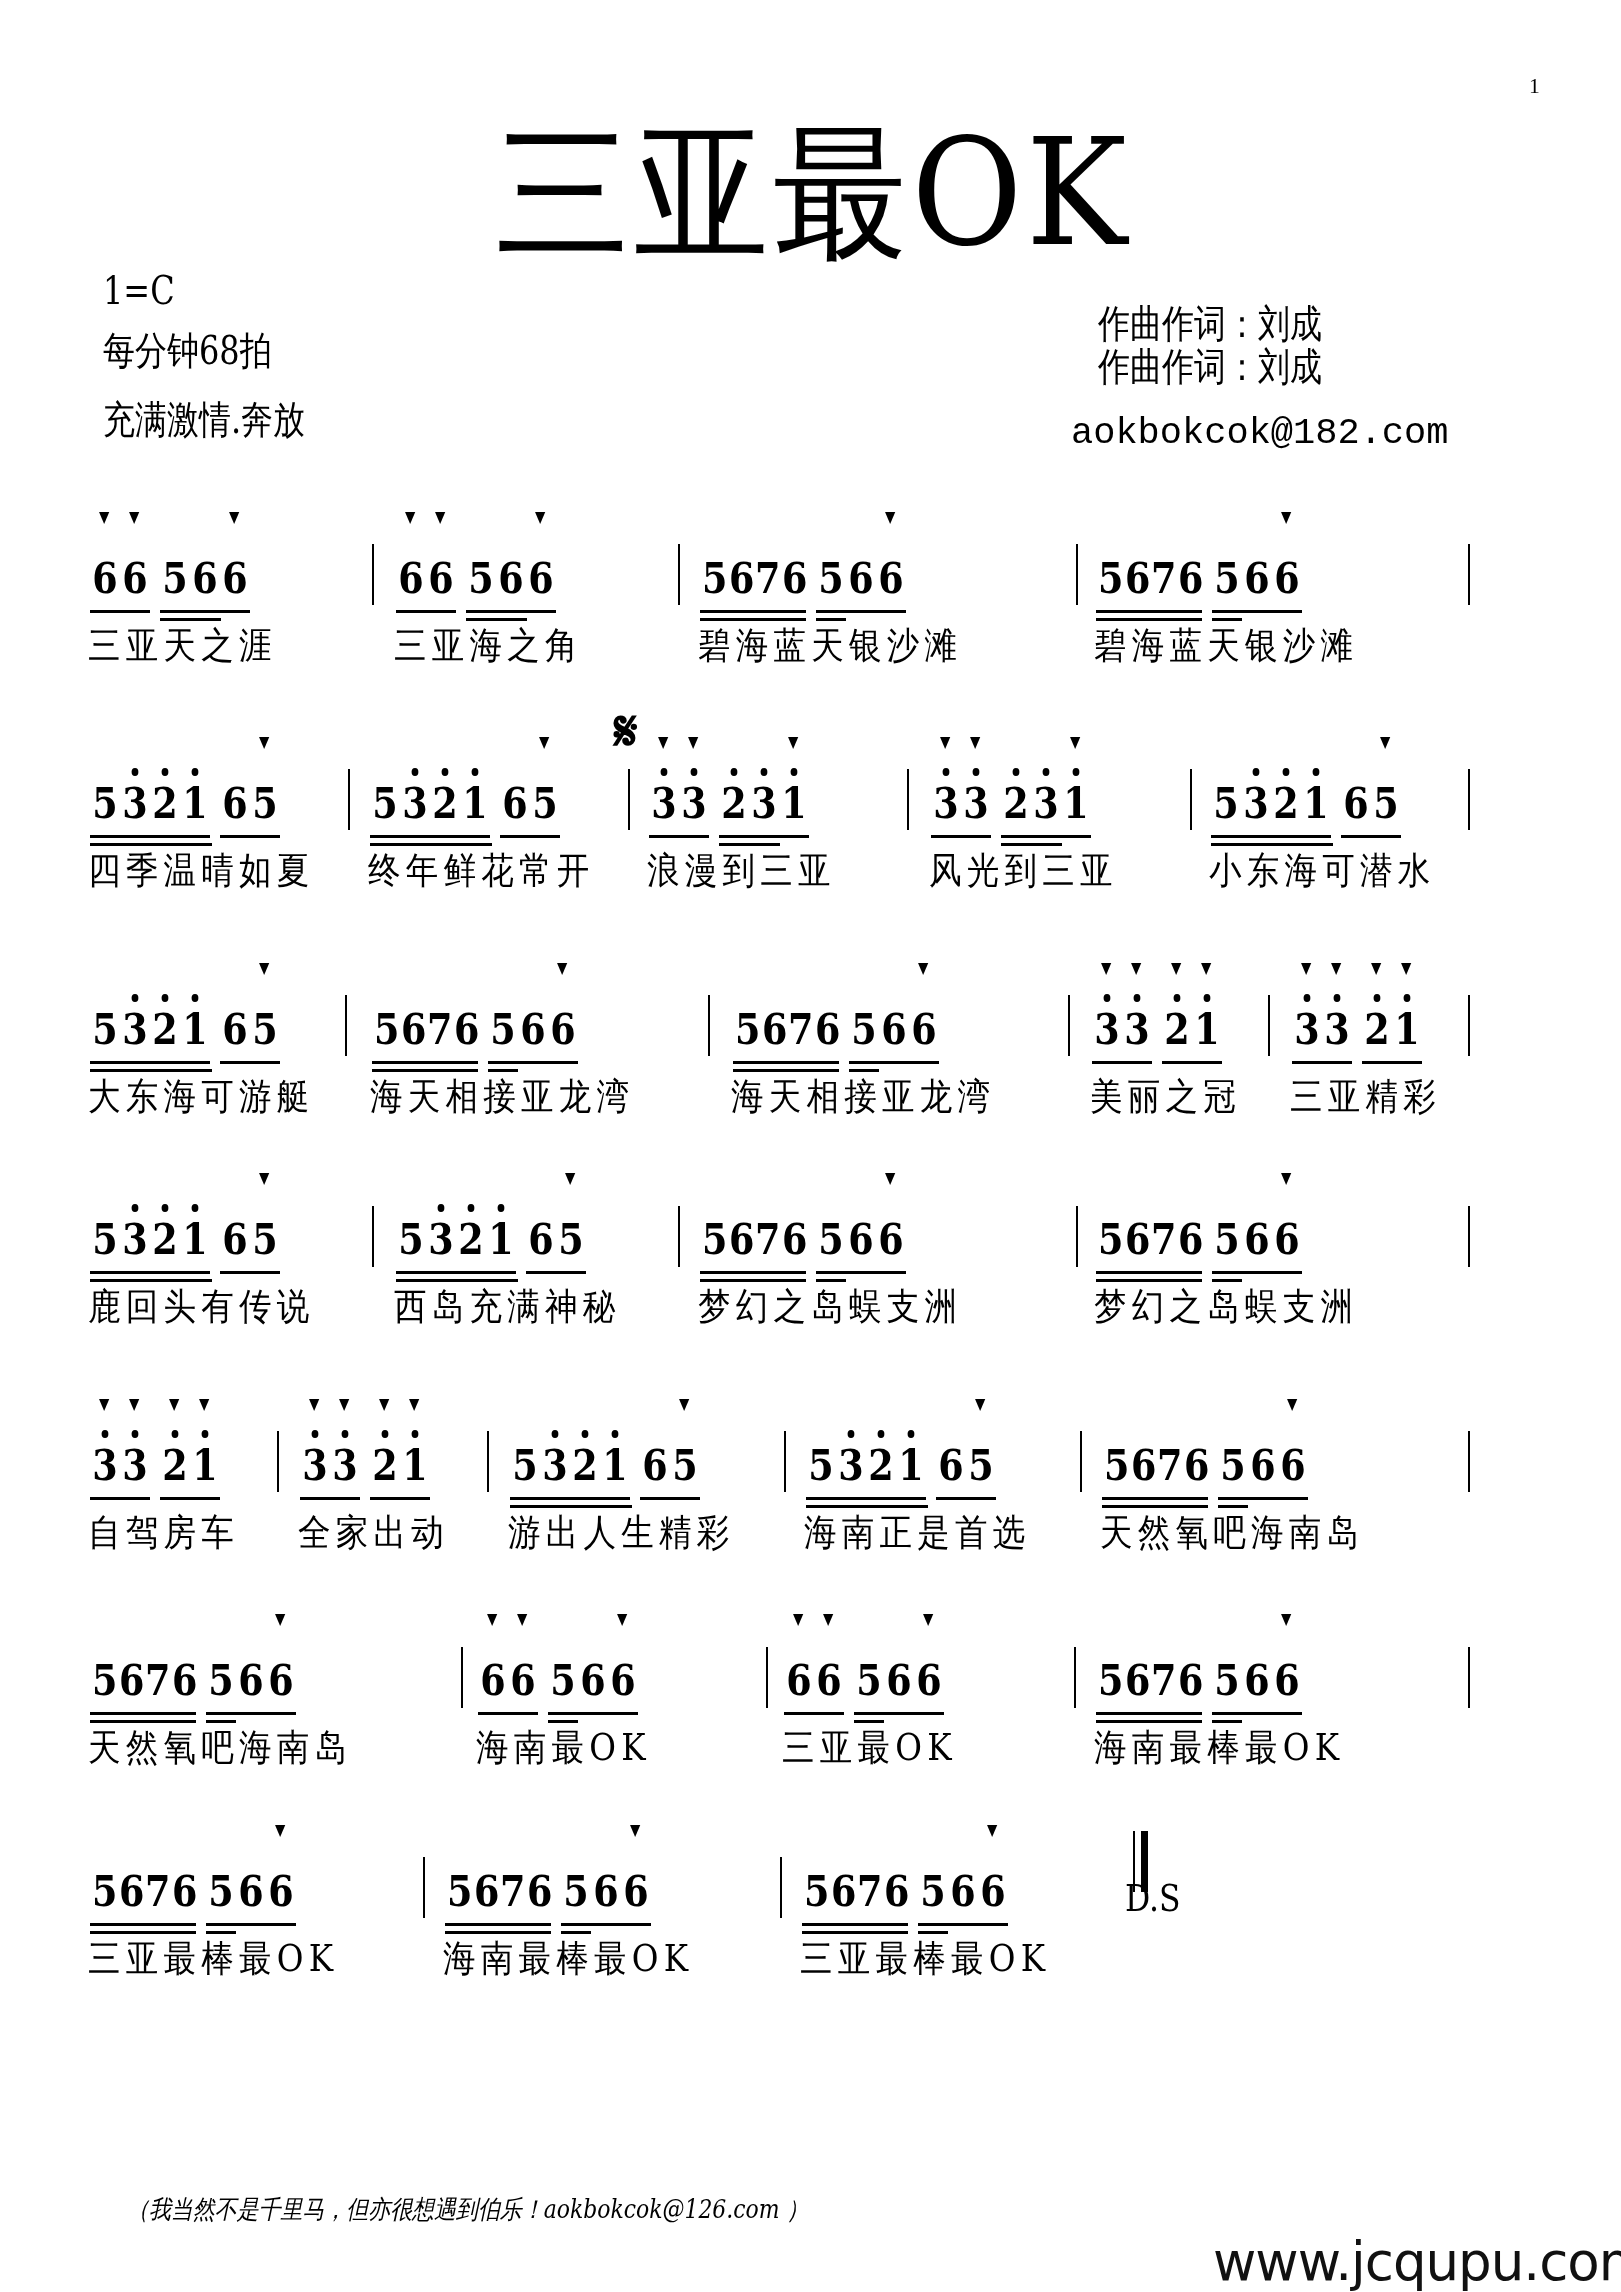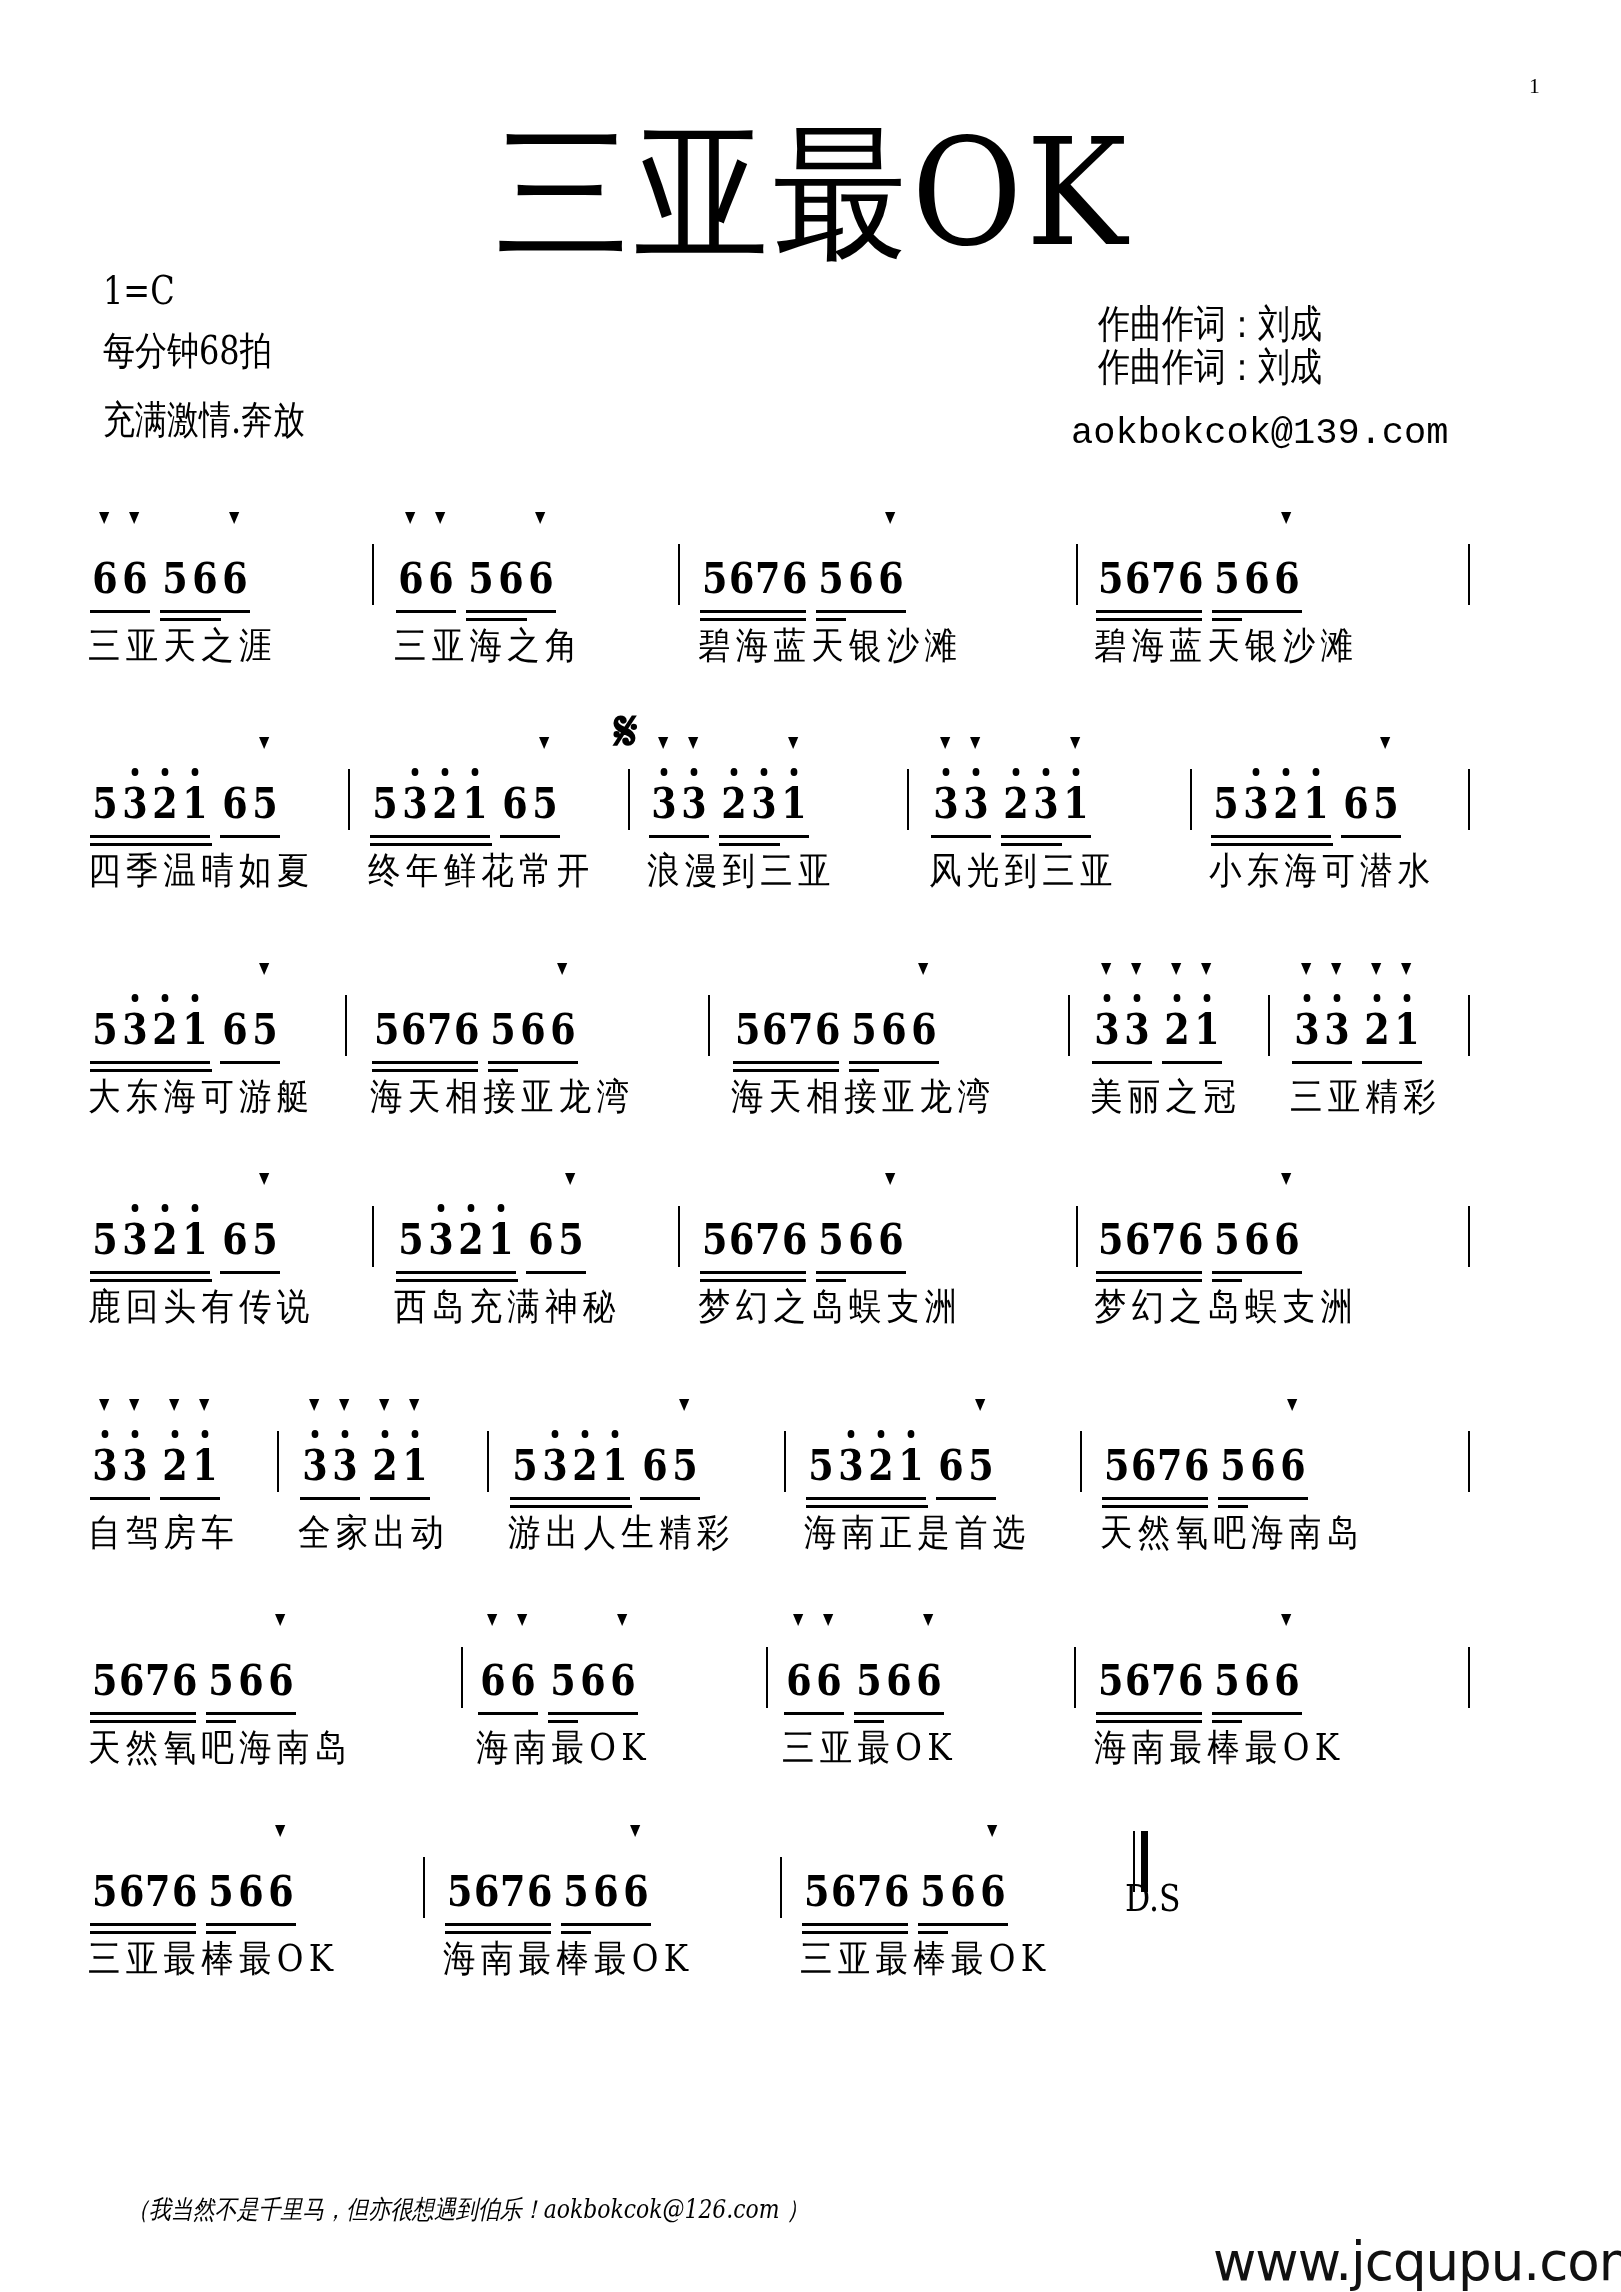--- a/index.html
+++ b/index.html
@@ -38,21 +38,21 @@
 
 <div class="abs page-num">1</div>
 <div class="abs title">三亚最OK</div>
 
 <div class="abs info" style="left:103px;top:267px;">1=C</div>
 <div class="abs info" style="left:103px;top:327px;">每分钟68拍</div>
 <div class="abs info" style="left:103px;top:396px;">充满激情.奔放</div>
 
 <div class="abs info" style="left:1098px;top:300px;">作曲作词：刘成</div>
 <div class="abs info" style="left:1098px;top:343px;">作曲作词：刘成</div>
-<div class="abs email-top" style="left:1071px;top:412px;">aokbokcok@139.com</div>
+<div class="abs email-top" style="left:1071px;top:412px;">aokbokcok@182.com</div>
 
 <div id="score">
     <div class="measure" style="left: 90px; top: 510px;">
       <div class="notes">
         <div class="group">
           <span class="note">6<span class="accent"></span></span>
           <span class="note">6<span class="accent"></span></span>
           <div class="ul1"></div>
         </div>
         <div class="group">

